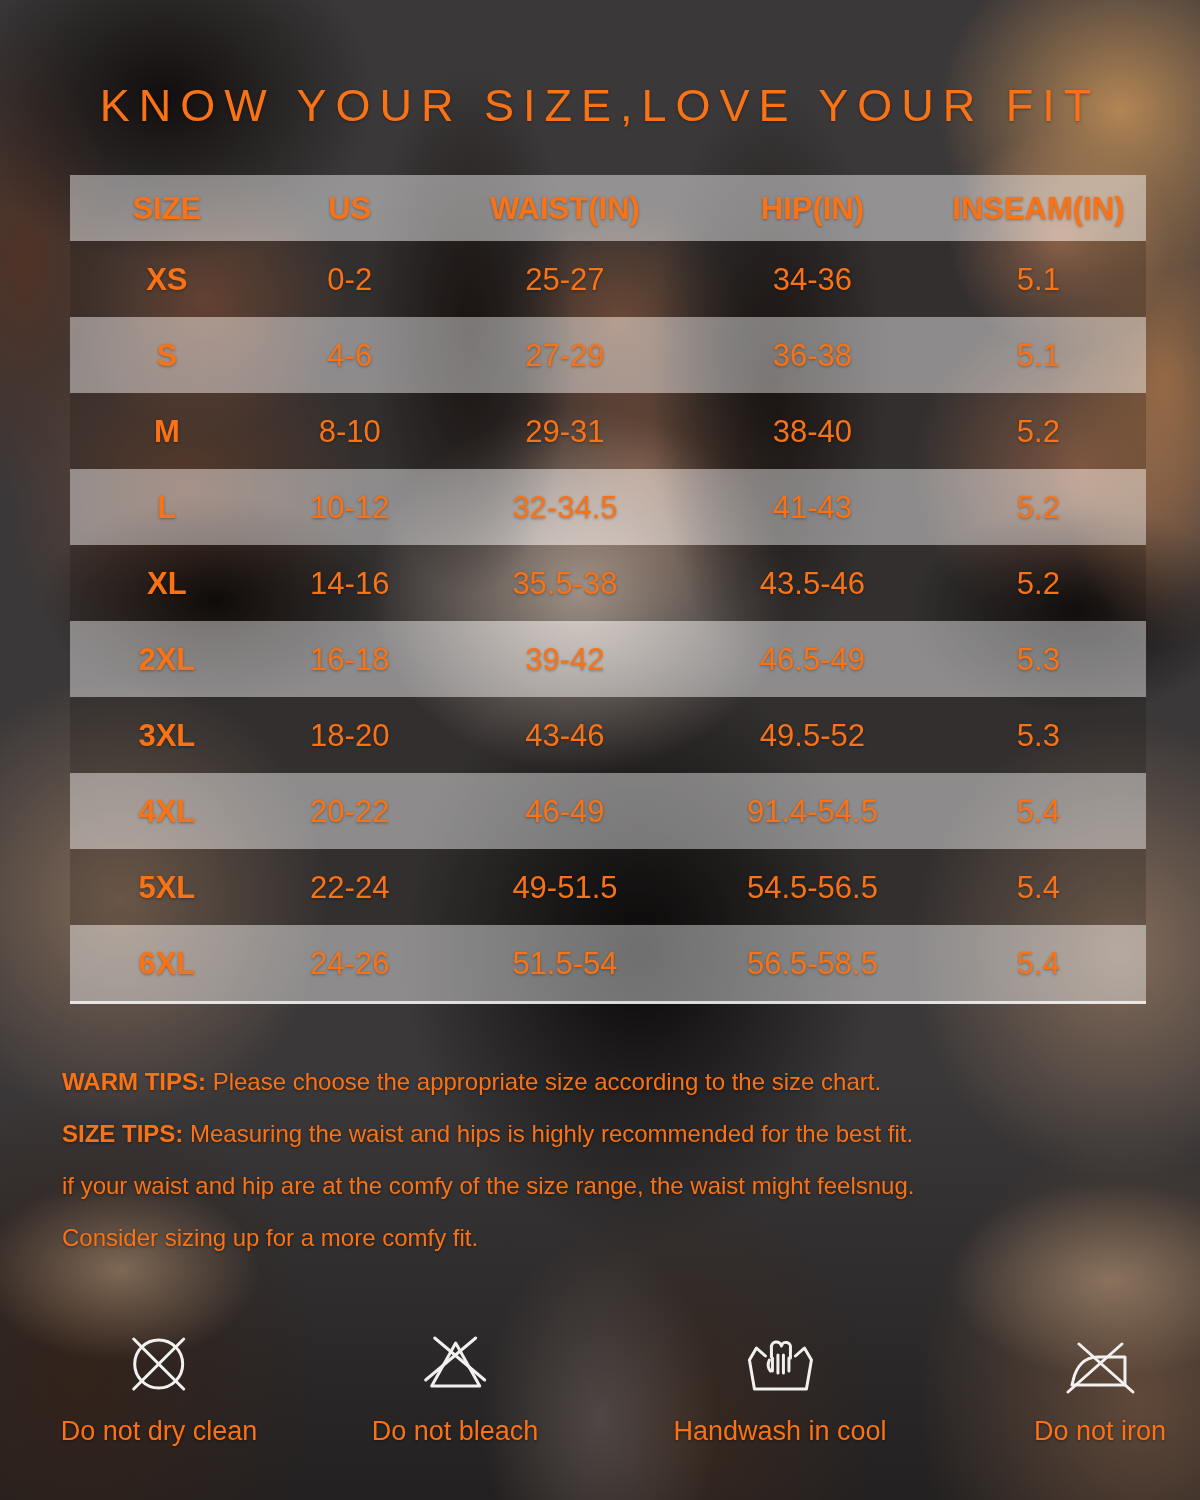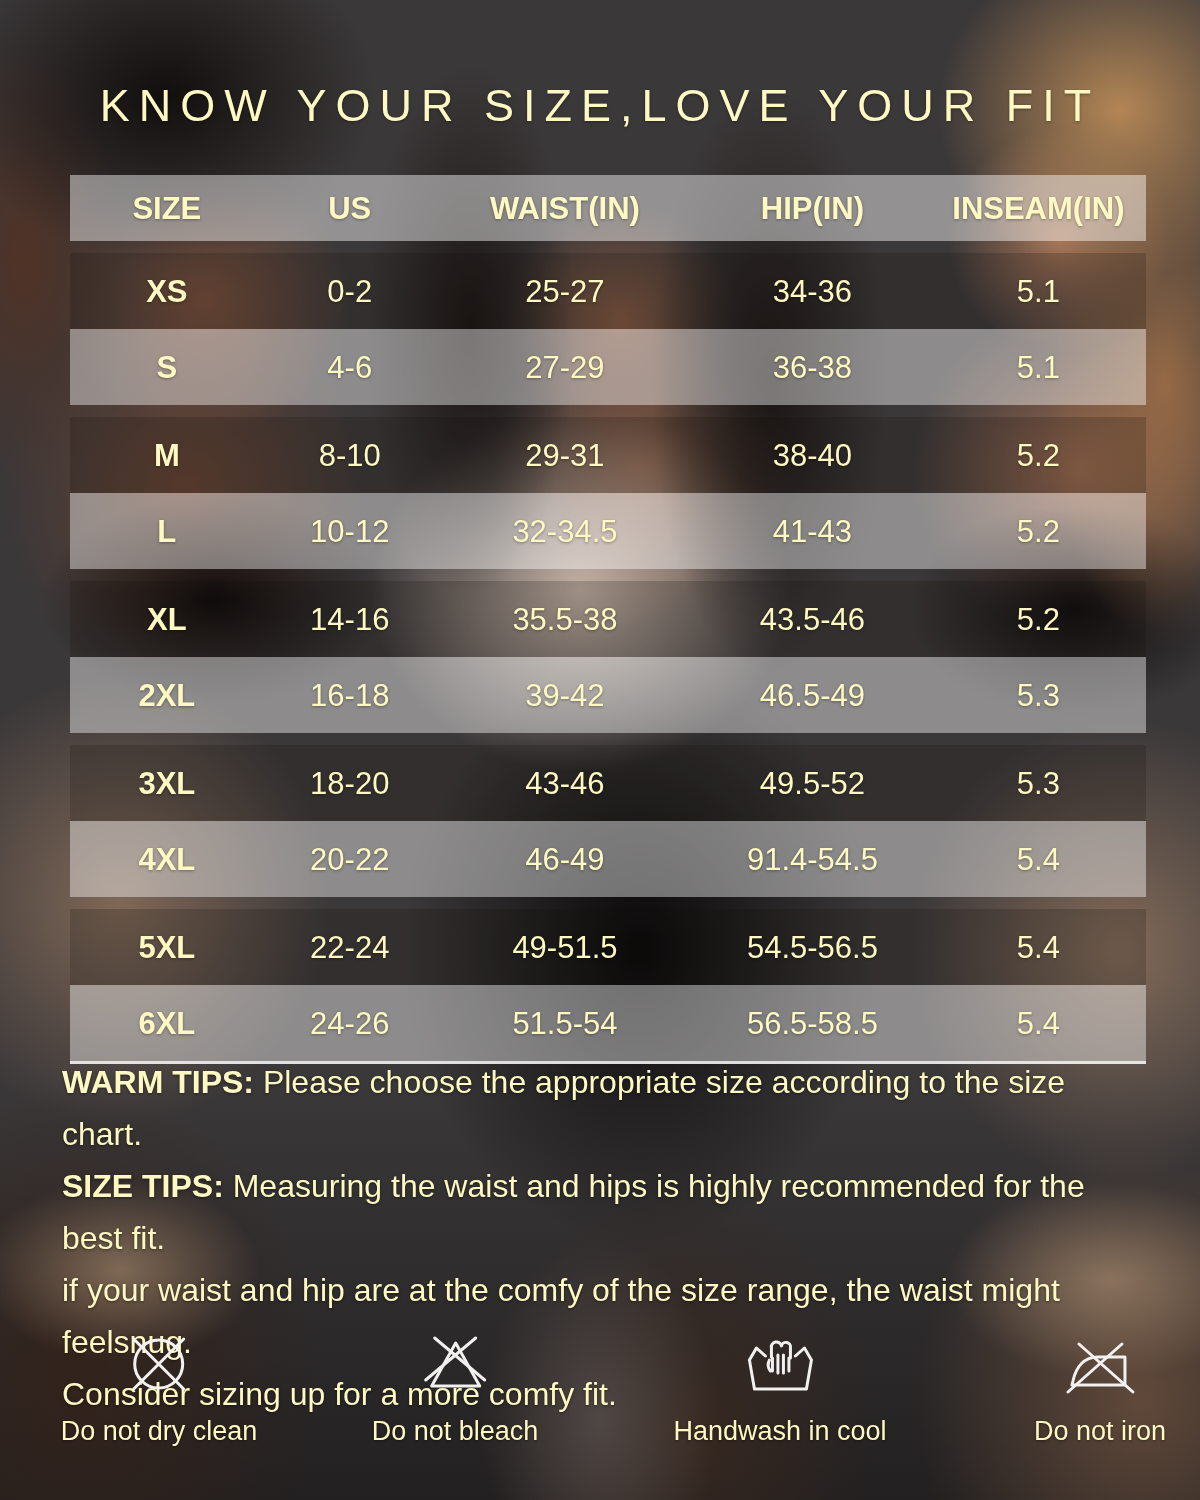--- a/index.html
+++ b/index.html
@@ -1,18 +1,18 @@
 <!DOCTYPE html>
 <html><head>
 <meta charset="utf-8">
 <style>
   html,body{margin:0;padding:0;background:#222021;}
   .page{
     position:relative;width:1200px;height:1500px;margin:0 auto;overflow:hidden;
-    font-family:"Liberation Sans",sans-serif;color:#fef9c3;
+    font-family:"Liberation Sans",sans-serif;color:#f97316;
     background-color:#3b3839;
   }
   
   .bg{
     position:absolute;inset:0;
     background-image:
       radial-gradient(300px 240px at 165px 95px,  rgba(16,12,11,0.95), rgba(16,12,11,0) 70%),
       radial-gradient(150px 330px at 25px 260px,  rgba(82,50,36,0.90), rgba(82,50,36,0) 70%),
       radial-gradient(210px 190px at 205px 300px, rgba(128,82,60,0.85), rgba(128,82,60,0) 70%),
       radial-gradient(250px 150px at 215px 600px, rgba(8,6,6,0.90),    rgba(8,6,6,0) 70%),
@@ -43,33 +43,33 @@
     font-size:45px;font-weight:400;letter-spacing:9px;
     text-shadow:0 1px 3px rgba(0,0,0,0.35);
   }
   .table{
     position:absolute;left:70px;top:175px;width:1076px;
     border-bottom:3px solid rgba(255,255,255,0.85);
   }
   .trow{display:flex;align-items:center;height:76px;}
   .trow.header{height:66px;background:rgba(255,255,255,0.45);font-weight:700;}
   .trow.light{background:rgba(255,255,255,0.42);}
-  .trow.dark{background:rgba(20,14,12,0.20);margin-top:12px;}
+  .trow.dark{background:rgba(20,14,12,0.20);}
   .trow>div{
     text-align:center;font-size:31px;line-height:1;
     text-shadow:0 1px 3px rgba(0,0,0,0.35);
   }
   .c1{width:18%;font-weight:700;}
   .c2{width:16%;}
   .c3{width:24%;}
   .c4{width:22%;}
   .c5{width:20%;}
   .tips{
     position:absolute;left:62px;top:1056px;width:1080px;
-    font-size:32px;line-height:52px;
+    font-size:24px;line-height:52px;
     text-shadow:0 1px 3px rgba(0,0,0,0.45);
   }
   .tips p{margin:0;}
   .tips .lbl{font-weight:700;}
   .care-item{
     position:absolute;top:1330px;transform:translateX(-50%);
     display:flex;flex-direction:column;align-items:center;gap:14px;
   }
   .care-item svg{display:block;}
   .care-label{font-size:27px;text-shadow:0 1px 3px rgba(0,0,0,0.45);white-space:nowrap;}

